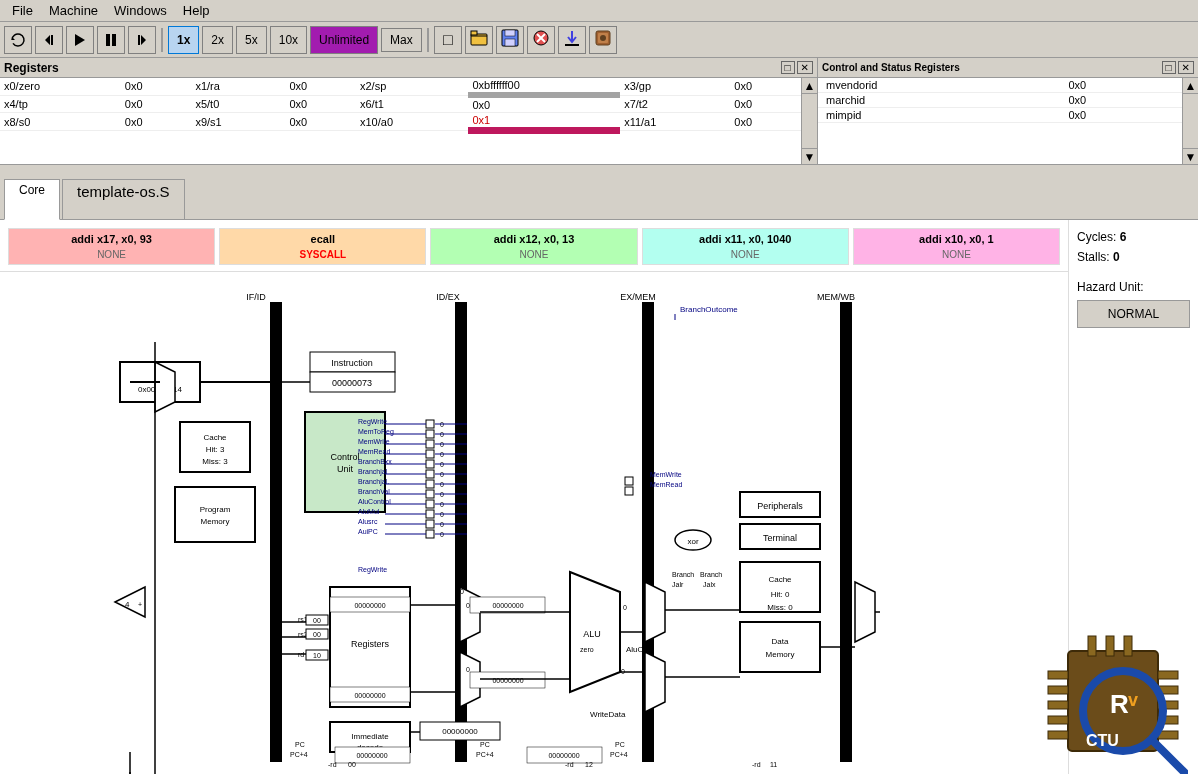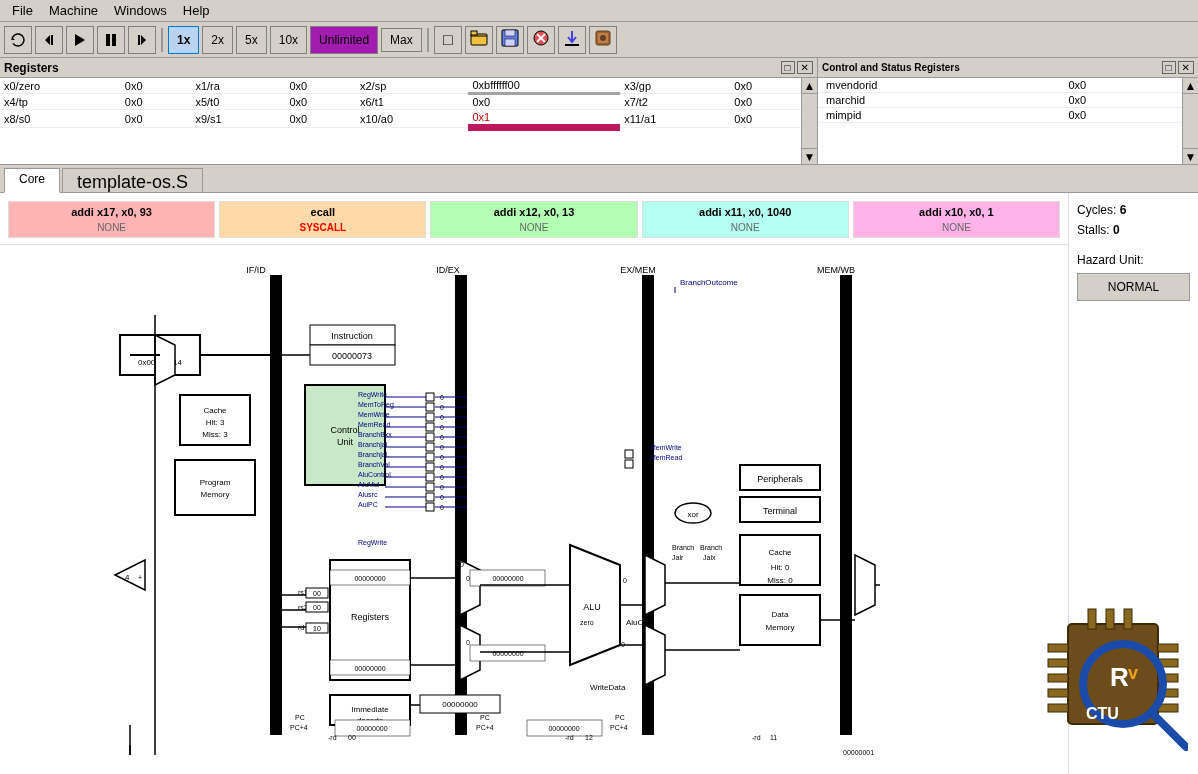--- a/index.html
+++ b/index.html
@@ -110,21 +110,21 @@
     <div style="display:flex; flex:1; overflow:hidden;">
       <div style="flex:1; overflow:hidden;">
         <table style="width:100%; border-collapse:collapse; font-size:11px;">
           <tbody>
             <tr>
               <td style="padding:1px 4px; border-bottom:1px solid #eee; white-space:nowrap;">x0/zero</td>
               <td style="padding:1px 4px; border-bottom:1px solid #eee;">0x0</td>
               <td style="padding:1px 4px; border-bottom:1px solid #eee; white-space:nowrap;">x1/ra</td>
               <td style="padding:1px 4px; border-bottom:1px solid #eee;">0x0</td>
               <td style="padding:1px 4px; border-bottom:1px solid #eee; white-space:nowrap;">x2/sp</td>
-              <td style="padding:1px 4px; border-bottom:3px solid #a3a3a3;margin-left:8px;">0xbffffff00</td>
+              <td style="padding:1px 4px; border-bottom:6px solid #a3a3a3;margin-left:8px;">0xbffffff00</td>
               <td style="padding:1px 4px; border-bottom:1px solid #eee; white-space:nowrap;">x3/gp</td>
               <td style="padding:1px 4px; border-bottom:1px solid #eee;">0x0</td>
             </tr>
             <tr>
               <td style="padding:1px 4px; border-bottom:1px solid #eee; white-space:nowrap;">x4/tp</td>
               <td style="padding:1px 4px; border-bottom:1px solid #eee;">0x0</td>
               <td style="padding:1px 4px; border-bottom:1px solid #eee; white-space:nowrap;">x5/t0</td>
               <td style="padding:1px 4px; border-bottom:1px solid #eee;">0x0</td>
               <td style="padding:1px 4px; border-bottom:1px solid #eee; white-space:nowrap;">x6/t1</td>
               <td style="padding:1px 4px; border-bottom:1px solid #eee;">0x0</td>
@@ -179,23 +179,23 @@
         </table>
       </div>
       <div style="width:16px; background:#d4d0c8; border-left:1px solid #999; position:relative;">
         <div style="position:absolute; top:0; left:0; right:0; height:16px; background:#d4d0c8; border-bottom:1px solid #999; display:flex; align-items:center; justify-content:center; cursor:pointer;">▲</div>
         <div style="position:absolute; bottom:0; left:0; right:0; height:16px; background:#d4d0c8; border-top:1px solid #999; display:flex; align-items:center; justify-content:center; cursor:pointer;">▼</div>
       </div>
     </div>
   </div>
 </div>
 
-<div style="background:#d4d0c8; border-bottom:1px solid #999; display:flex; padding:3px 4px 0; height:28px;">
+<div style="background:#d4d0c8; border-bottom:1px solid #999; display:flex; padding:3px 4px 0; height:44px;margin-top:11px;">
   <div style="padding:3px 14px; background:white; border:1px solid #999; border-bottom:1px solid white; cursor:pointer; font-size:12px; margin-right:2px; margin-bottom:-1px;">Core</div>
-  <div style="padding:3px 14px; background:#d4d0c8; border:1px solid #999; border-bottom:none; cursor:pointer; font-size:18px;">template-os.S</div>
+  <div style="padding:3px 14px; background:#d4d0c8; border:1px solid #999; border-bottom:none; cursor:pointer; font-size:15px;">template-os.S</div>
 </div>
 
 <div style="display:flex; background:white; height:calc(774px - 193px); position:relative;">
 
   <div style="flex:1; position:relative; overflow:hidden;">
 
     <div style="display:flex; padding:8px 8px 6px; gap:4px; background:white; border-bottom:1px solid #ddd; position:absolute; top:0; left:0; right:0; z-index:10;">
 
       <div style="flex:1; border:1px solid #ddd; background:#ffb3b3; padding:4px; text-align:center;">
         <div style="font-size:11px; font-weight:bold;">addi x17, x0, 93</div>

